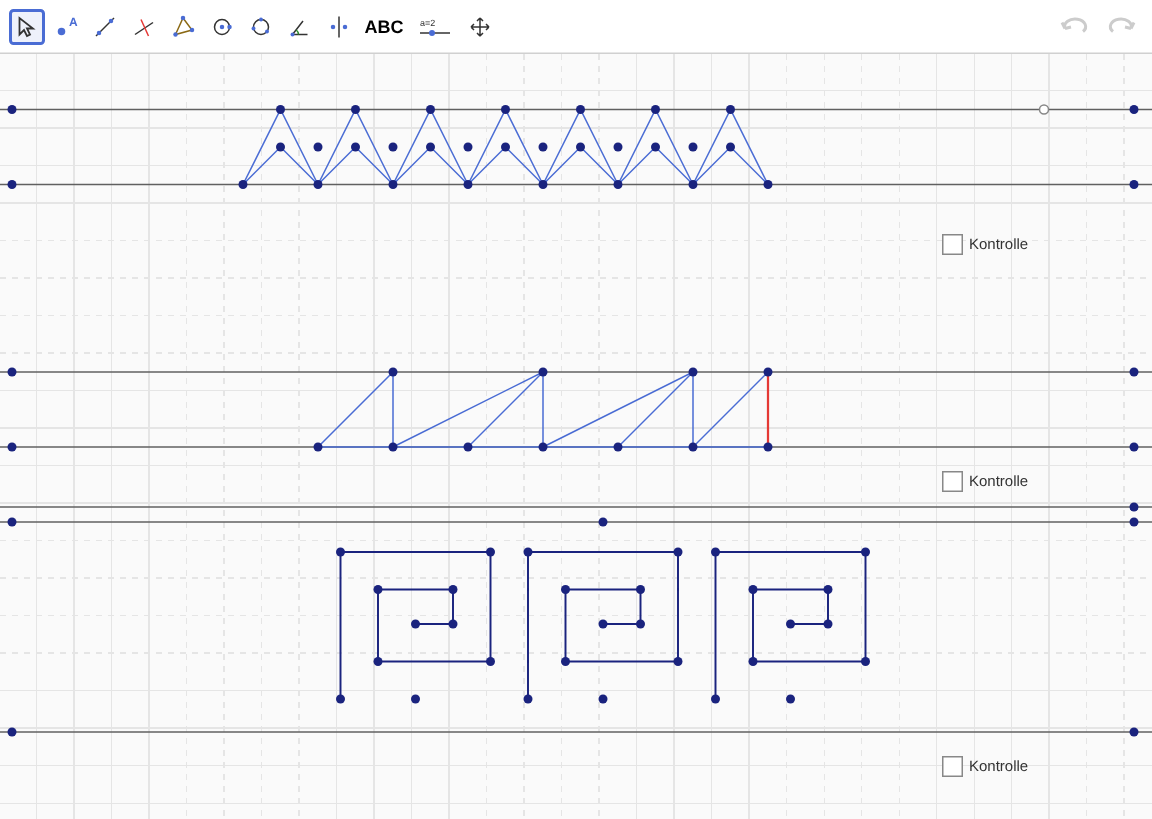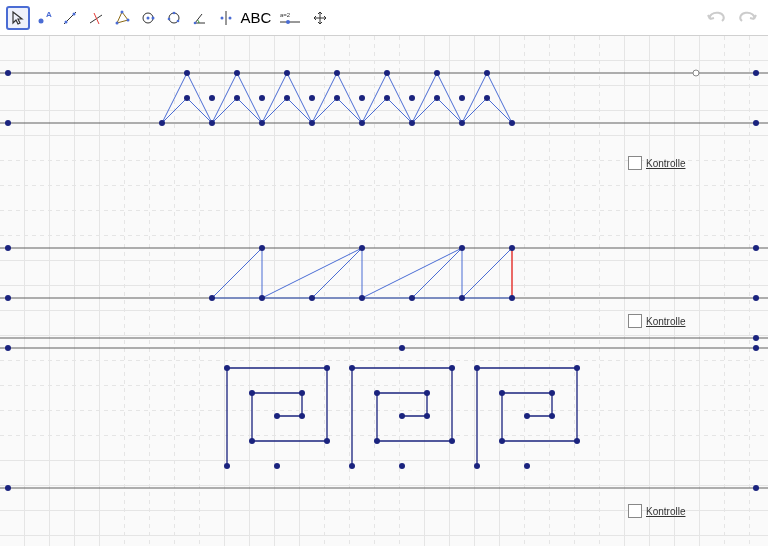--- a/index.html
+++ b/index.html
@@ -67,21 +67,20 @@
     position: absolute; inset: 0;
     width: 100%; height: 100%;
   }
   .checkbox {
     position: absolute;
     display: flex;
     align-items: center;
     gap: 4px;
     font-size: 10px;
     color: #333;
-    text-decoration: underline;
   }
   .checkbox input {
     width: 14px; height: 14px;
     border: 1px solid #888;
     background: #fff;
     appearance: none;
   }
 </style>
 </head>
 <body>
@@ -142,21 +141,21 @@
       </svg>
   </div>
   <div class="tool">
     <svg width="16" height="16">
         <line x1="8" y1="1" x2="8" y2="15" stroke="#333"></line>
         <circle cx="4" cy="8" r="1.5" fill="#4a6cd4"></circle>
         <circle cx="12" cy="8" r="1.5" fill="#4a6cd4"></circle>
       </svg>
   </div>
   <div class="tool text">
-    <span style="font-size:15px;font-weight:normal;">ABC</span>
+    <span style="font-size:12px;font-weight:bold;">ABC</span>
   </div>
   <div class="tool text">
     <svg width="28" height="16">
         <text x="4" y="7" font-size="6" fill="#333">a=2</text>
         <line x1="4" y1="12" x2="24" y2="12" stroke="#333"></line>
         <circle cx="12" cy="12" r="2" fill="#4a6cd4"></circle>
       </svg>
   </div>
   <div class="tool">
     <svg width="16" height="16">

